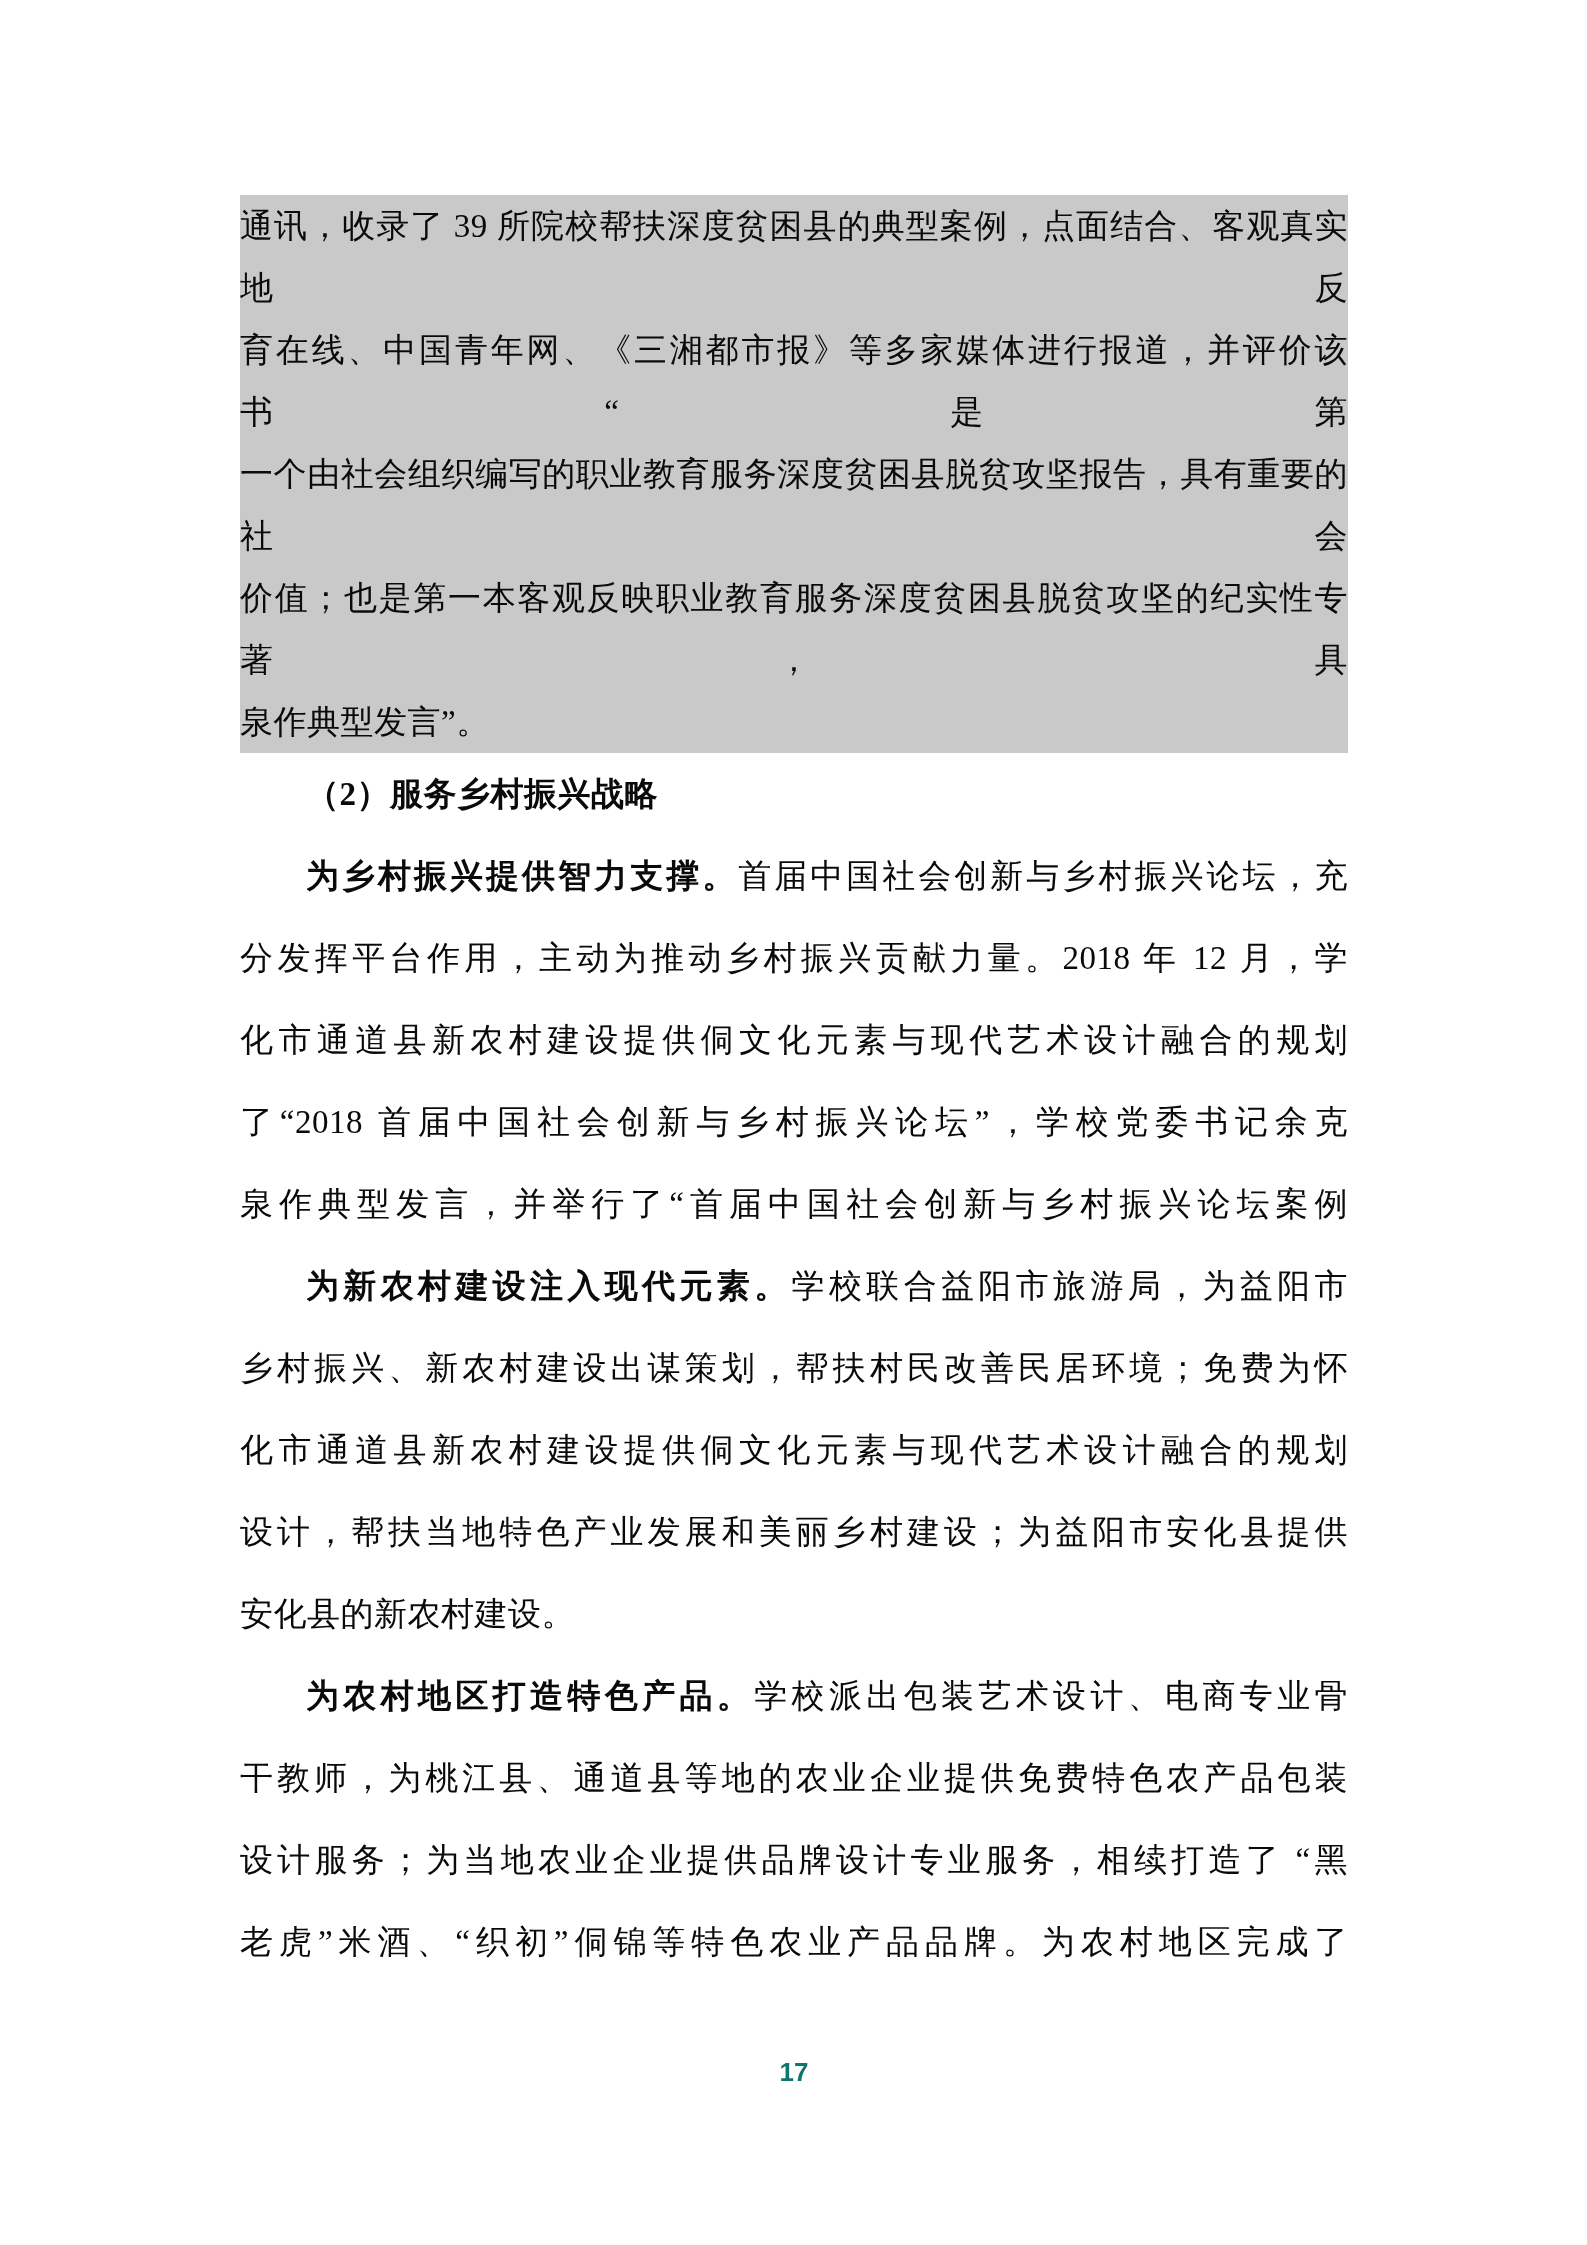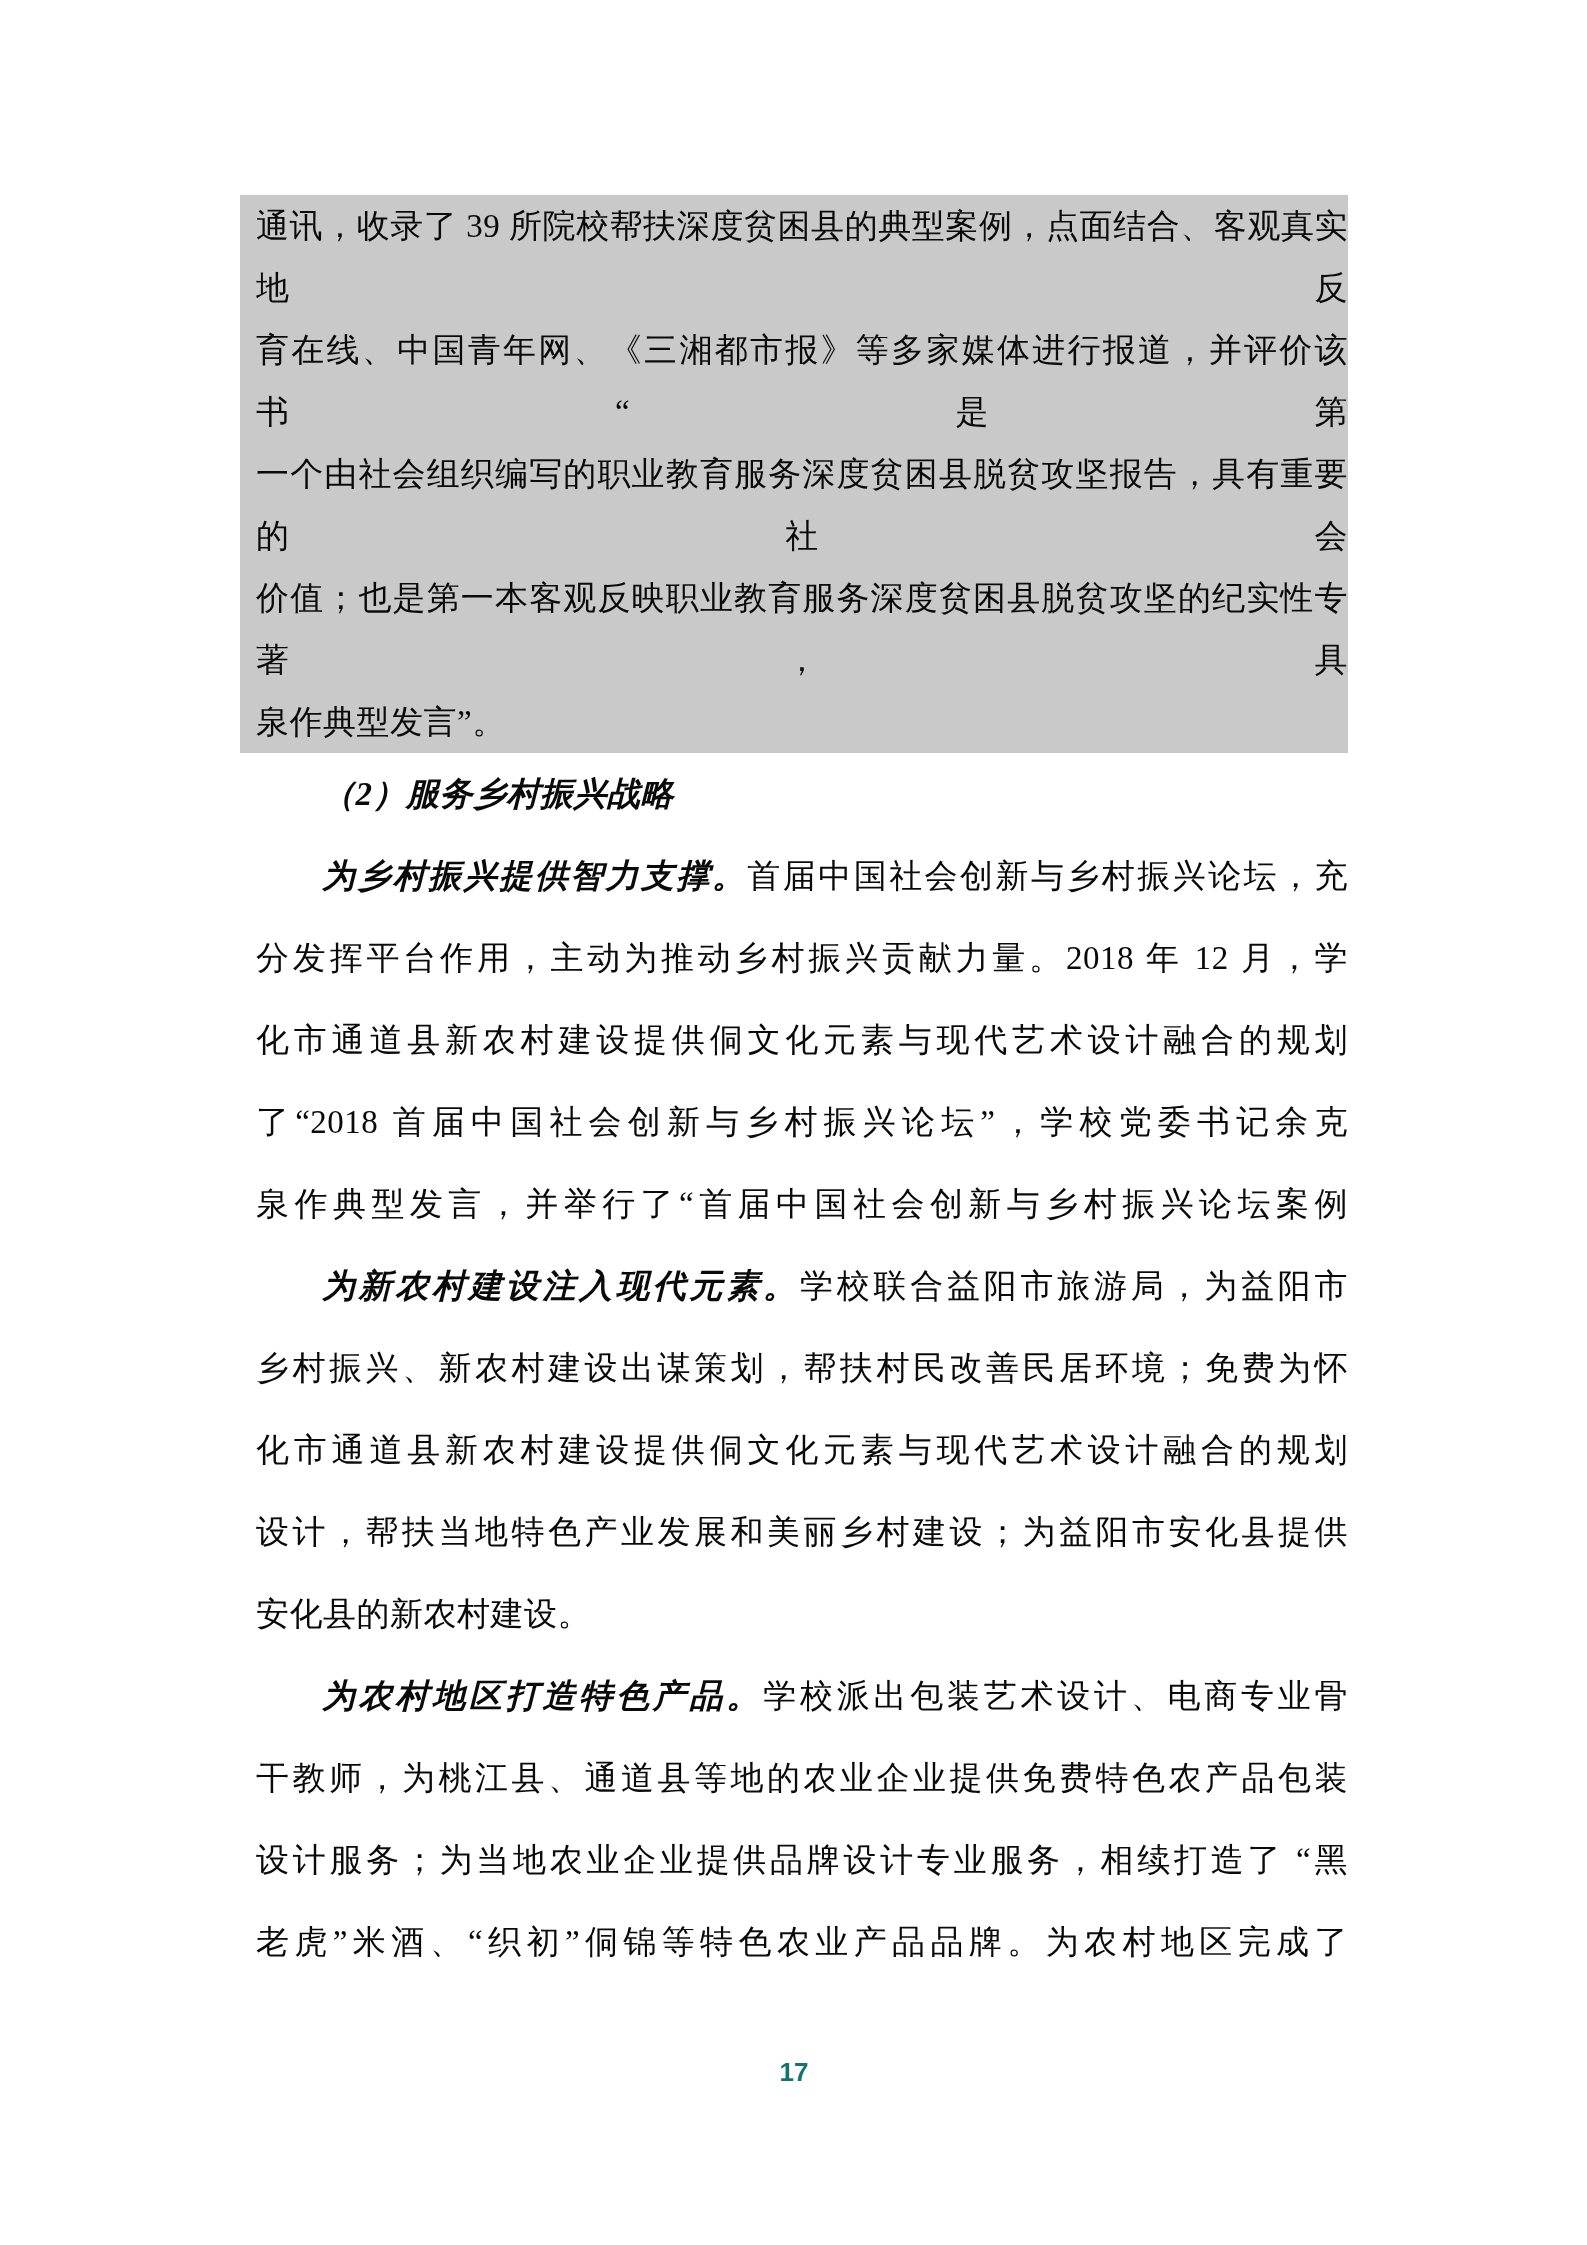--- a/index.html
+++ b/index.html
@@ -24,34 +24,32 @@
   .block.highlight {
     background: #c9c9c9;
   }
   .line {
     font-size: 33px;
     line-height: 82px;
     text-align: justify;
     text-align-last: justify;
     white-space: normal;
     letter-spacing: 0.5px;
-    padding-left: 16px;
   }
   .block.highlight .line {
     line-height: 62px;
   }
   .line.last {
     text-align-last: left;
   }
   .line.indent {
     text-indent: 66px;
   }
   .run-bold {
     font-weight: bold;
-    font-style: italic;
   }
   .block.heading .line {
     font-weight: bold;
   }
   .page-footer {
     position: absolute;
     left: 240px;
     top: 2052px;
     width: 1108px;
     text-align: center;

